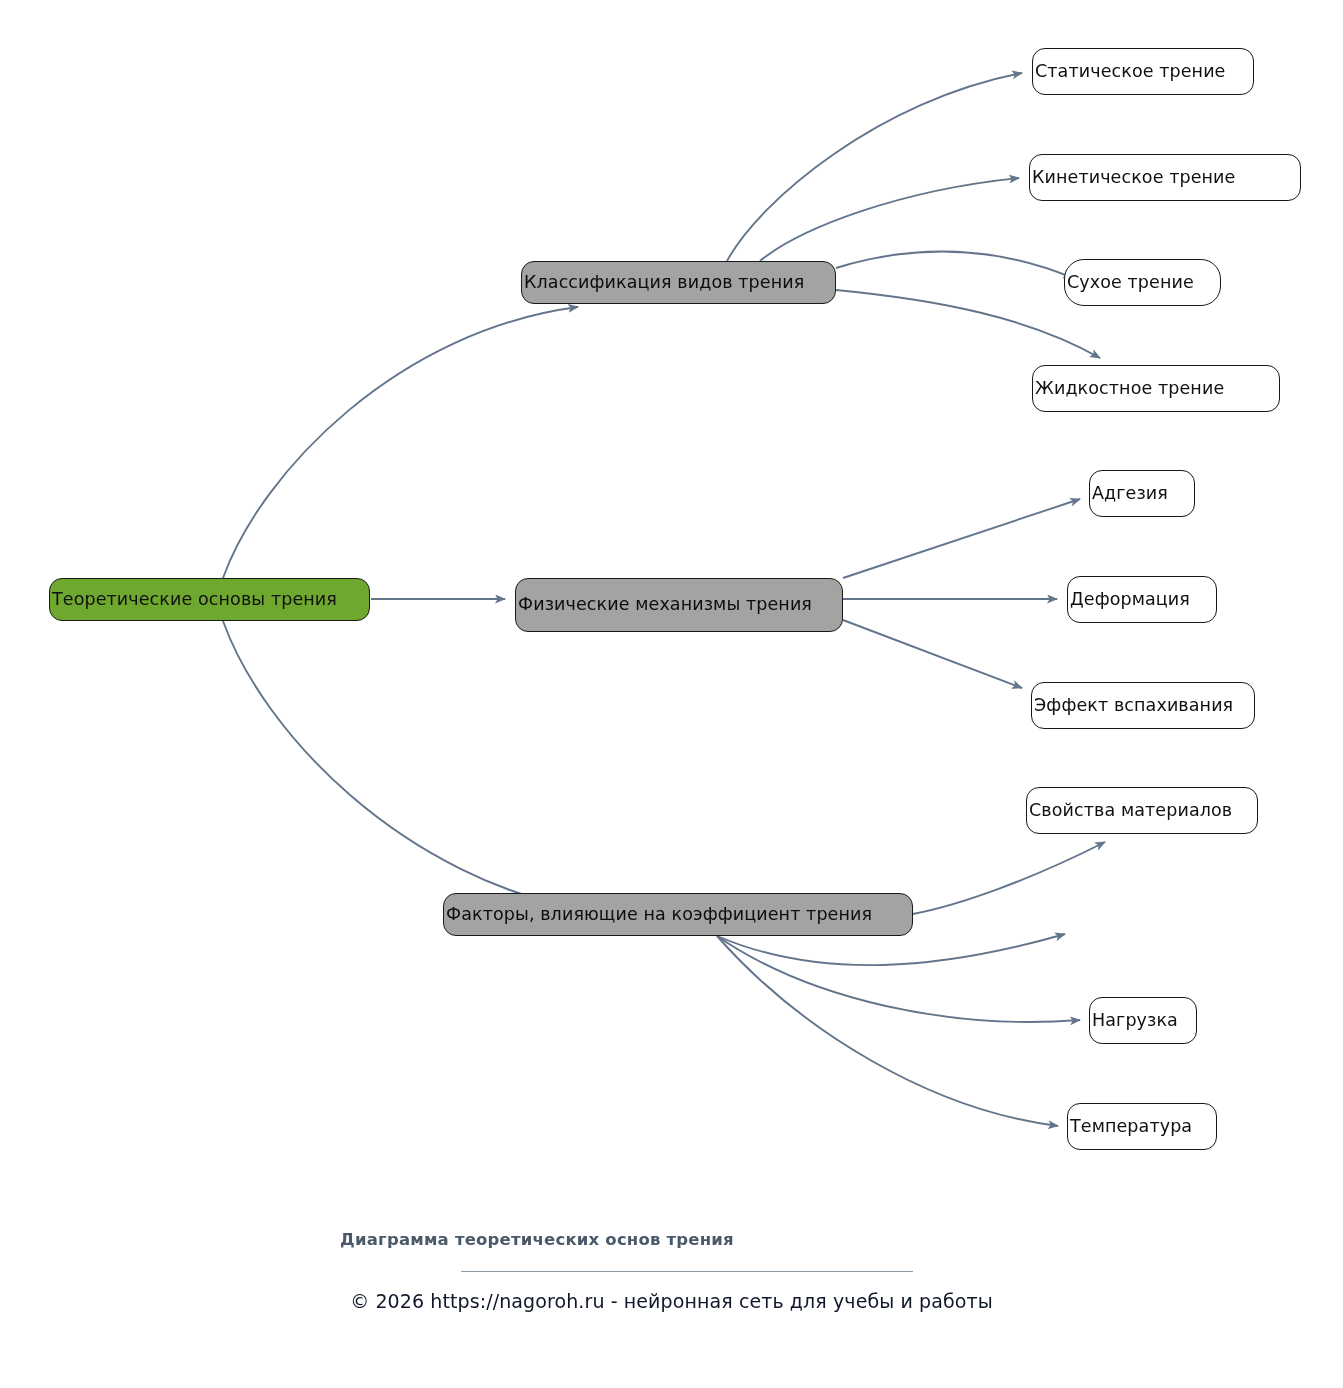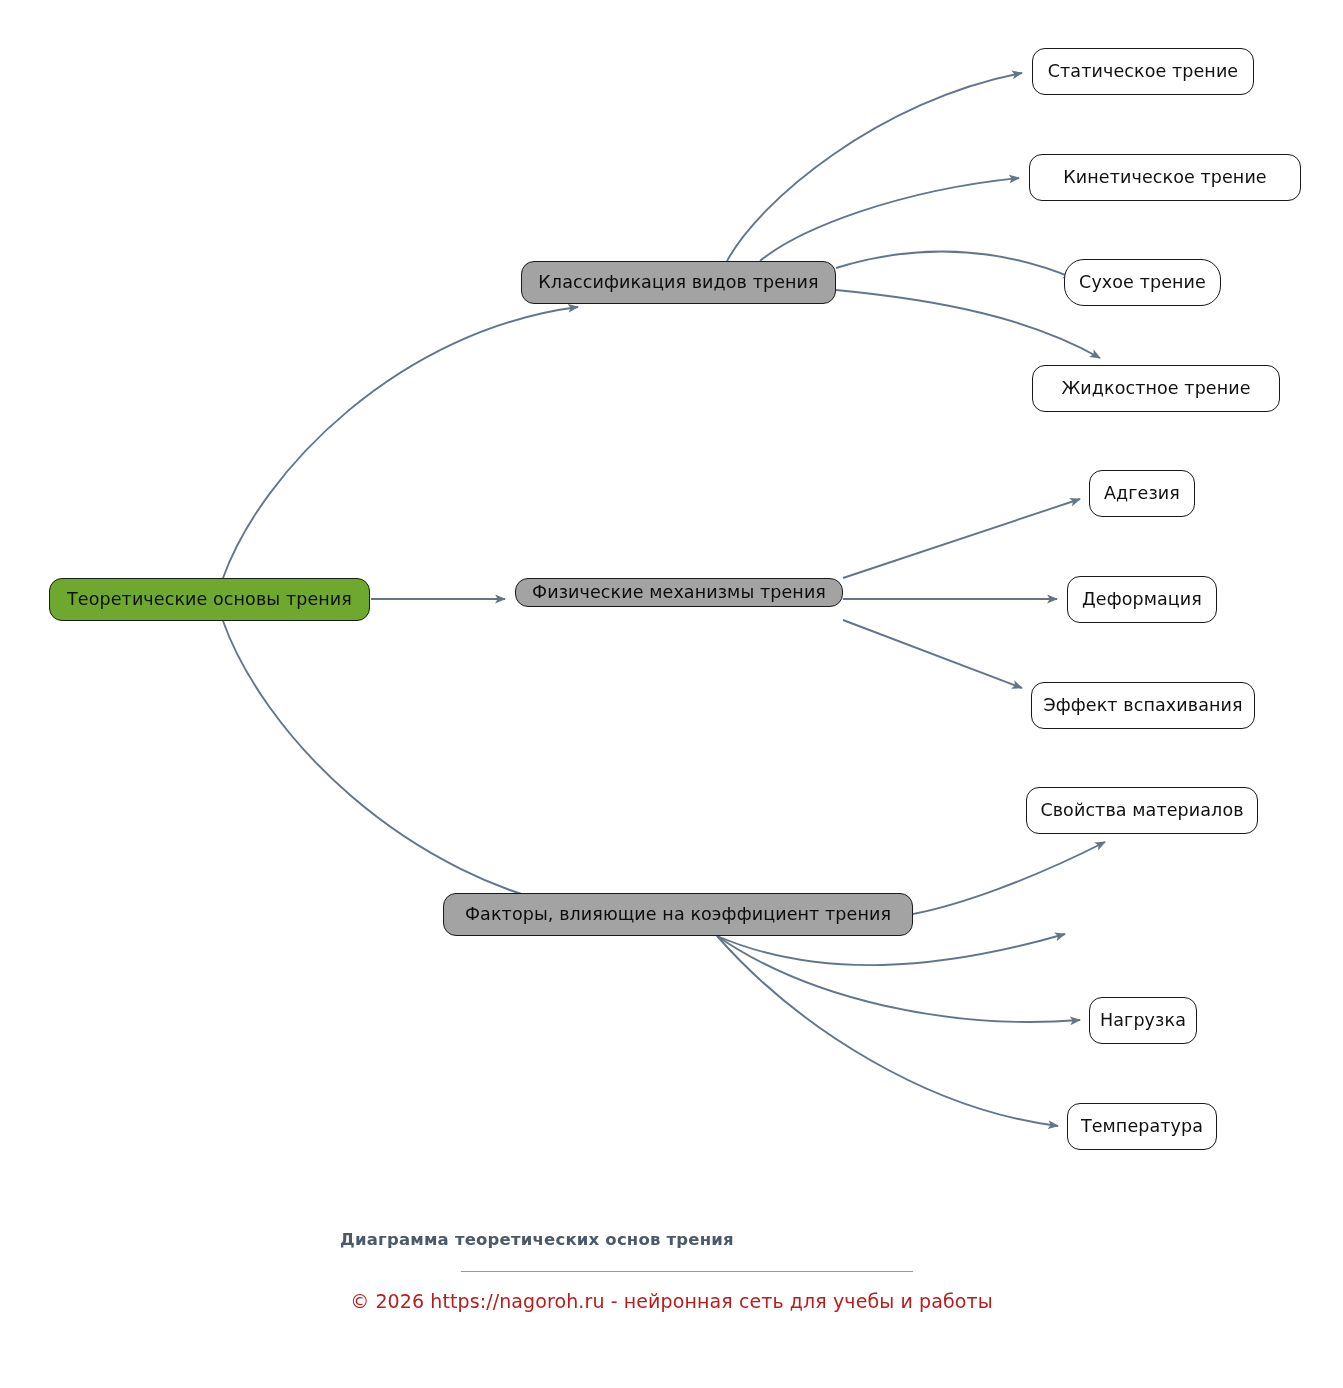--- a/index.html
+++ b/index.html
@@ -27,21 +27,21 @@
     top: 0;
     width: 1343px;
     height: 1388px;
     pointer-events: none;
   }
   .node {
     position: absolute;
     box-sizing: border-box;
     display: flex;
     align-items: center;
-    justify-content: center;
+    justify-content: flex-start;
     border-radius: 13px;
     white-space: nowrap;
     letter-spacing: 0.1px;
   }
   .node-root {
     background: #6fa82e;
     border: 1.6px solid #1a1a1a;
     color: #101010;
     font-size: 17.5px;
     box-shadow: 0 0 0 0 rgba(0,0,0,0);
@@ -82,21 +82,21 @@
     height: 1px;
     background: #8e9aa6;
   }
   .footer-copyright {
     position: absolute;
     left: 0;
     top: 1290px;
     width: 1343px;
     text-align: center;
     font-size: 19px;
-    color: #b91c1c;
+    color: #0f172a;
     letter-spacing: 0.1px;
   }
 </style>
 </head>
 <body>
 
 <div id="diagram-canvas">
 
   <svg class="edge-layer" viewBox="0 0 1343 1388" width="1343" height="1388">
     <defs>
@@ -139,21 +139,21 @@
   <div class="node node-leaf" style="left:1029px; top:154px; width:272px; height:47px;">
     <span class="node-label">Кинетическое трение</span>
   </div>
   <div class="node node-leaf" style="left:1064px; top:259px; width:157px; height:47px;border-radius:20px;">
     <span class="node-label">Сухое трение</span>
   </div>
   <div class="node node-leaf" style="left:1032px; top:365px; width:248px; height:47px;">
     <span class="node-label">Жидкостное трение</span>
   </div>
 
-  <div class="node node-branch" style="left:515px; top:578px; width:328px; height:29px;">
+  <div class="node node-branch" style="left:515px; top:578px; width:328px; height:54px;">
     <span class="node-label">Физические механизмы трения</span>
   </div>
   <div class="node node-leaf" style="left:1089px; top:470px; width:106px; height:47px;">
     <span class="node-label">Адгезия</span>
   </div>
   <div class="node node-leaf" style="left:1067px; top:576px; width:150px; height:47px;">
     <span class="node-label">Деформация</span>
   </div>
   <div class="node node-leaf" style="left:1031px; top:682px; width:224px; height:47px;">
     <span class="node-label">Эффект вспахивания</span>

